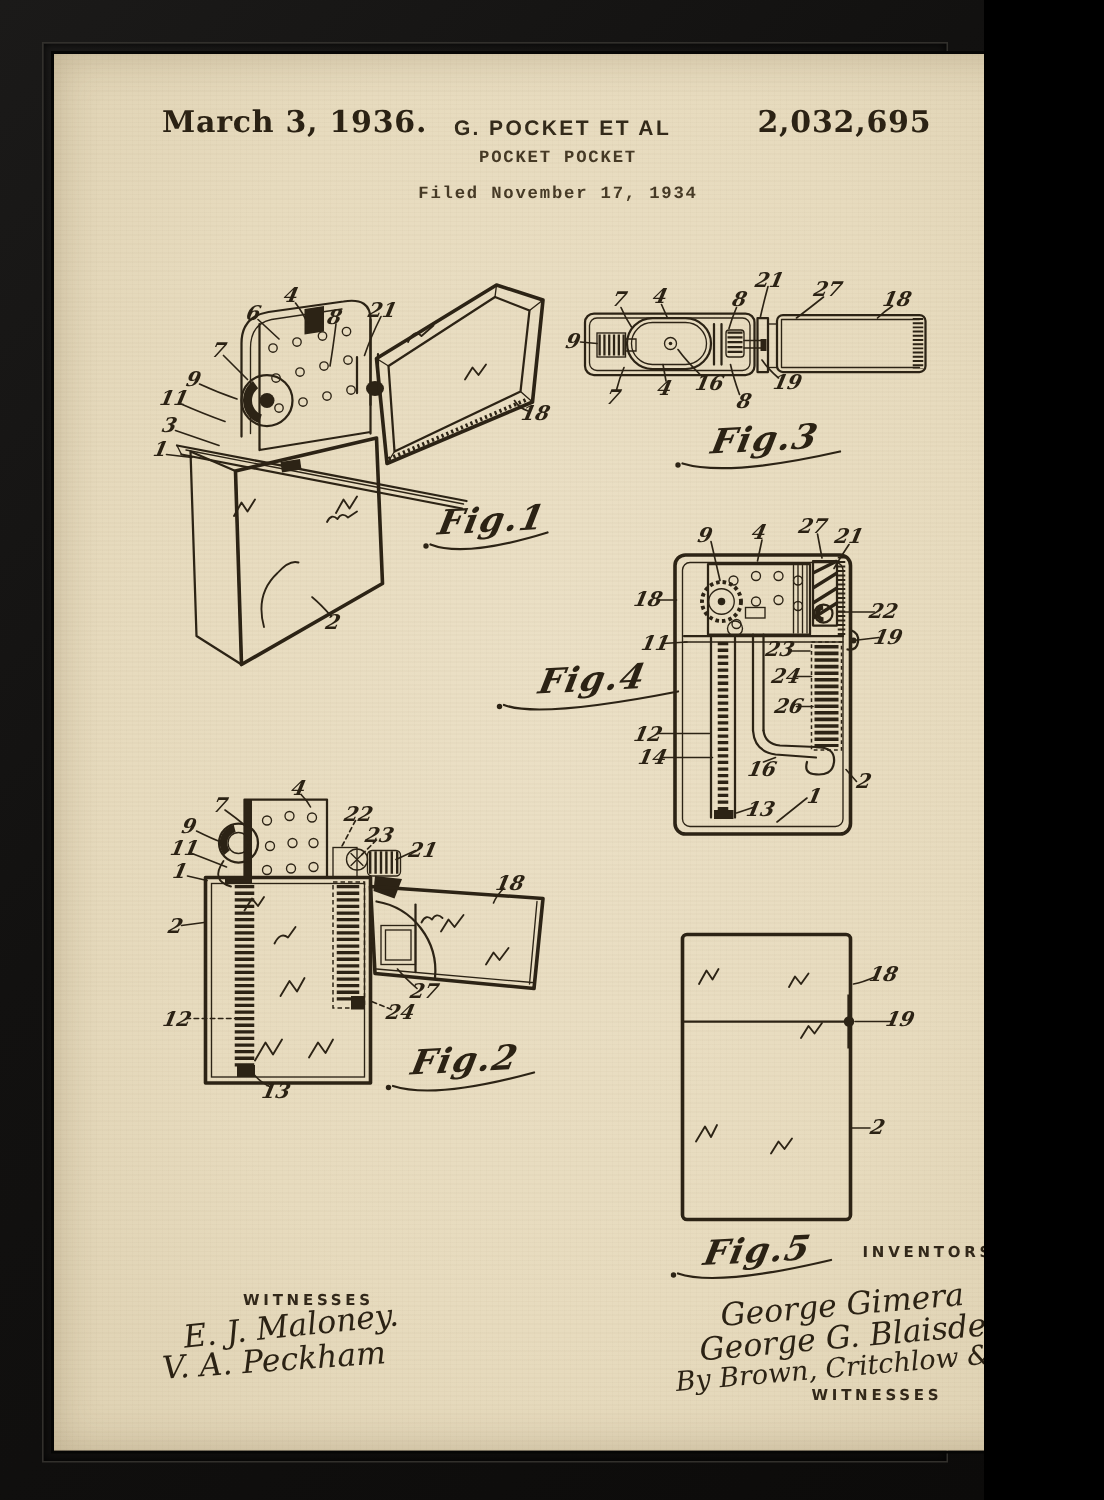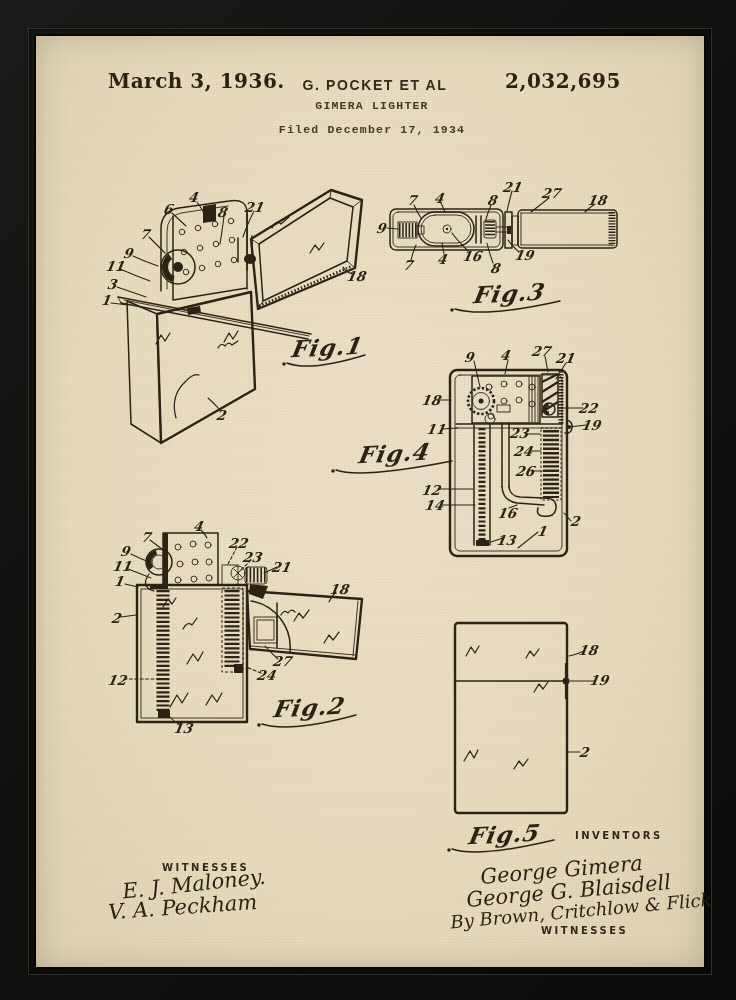--- a/index.html
+++ b/index.html
@@ -1,16 +1,16 @@
 <!DOCTYPE html>
 <html><head>
 <meta charset="utf-8">
 <style>
   html,body{margin:0;padding:0;background:#000;}
-  .frame{position:relative;width:736px;height:1000px;box-sizing:border-box;overflow:hidden;
+  .frame{position:relative;width:656px;height:1000px;box-sizing:border-box;overflow:hidden;
          background:linear-gradient(135deg,#1b1a19 0%,#121110 40%,#0c0b0a 100%);}
   .liner{position:absolute;left:28px;top:28px;right:24px;bottom:25px;border:1px solid #32302c;
          box-shadow:inset 0 0 6px rgba(0,0,0,.9);}
   .paper{position:absolute;left:36px;top:36px;width:668px;height:931px;
          background:
            repeating-linear-gradient(0deg,rgba(125,104,70,.03) 0 1px,transparent 1px 3px),
            repeating-linear-gradient(90deg,rgba(125,104,70,.025) 0 1px,transparent 1px 4px),
            radial-gradient(ellipse at 50% 45%,#ebe0c6 0%,#e7dbbe 60%,#ded1b2 100%);
          box-shadow:0 0 0 2px #060605, inset 0 0 28px rgba(90,70,40,.25);}
   .abs{position:absolute;}
@@ -39,22 +39,22 @@
 </head>
 <body>
 
 <div class="frame">
   <div class="liner"></div>
   <div class="paper">
 
     <span class="abs ink h-date" style="left:72px;top:33px;">March 3, 1936.</span>
     <span class="abs h-appl ctr" style="left:339px;top:41px;">G. POCKET  ET AL</span>
     <span class="abs ink h-num" style="left:469px;top:33px;">2,032,695</span>
-    <span class="abs h-type ctr" style="left:336px;top:63px;">GIMERA LIGHTER</span>
-    <span class="abs h-type ctr" style="left:336px;top:87px;">Filed December 17, 1934</span>
+    <span class="abs h-type ctr" style="left:336px;top:63px;">POCKET POCKET</span>
+    <span class="abs h-type ctr" style="left:336px;top:87px;">Filed November 17, 1934</span>
 
     <svg class="fig" style="left:54px;top:144px;" width="290" height="295" viewBox="90 180 290 295">
 
       <path class="hv" d="M157,314 L251,292 L255,389 L161,443 Z"></path>
       <path class="ln" d="M157,314 L127,301 L131,424 L161,443 Z"></path>
       <path class="ln" d="M118,297 L311,334"></path>
       <path class="ln" d="M121,303 L308,339"></path>
       <path class="th" d="M118,297 L121,303 M124,300 L309,336"></path>
 
       <path class="ln" d="M161,291 L161,229 Q161,211 179,208 L229,201 Q247,198 247,213 L247,270"></path>

